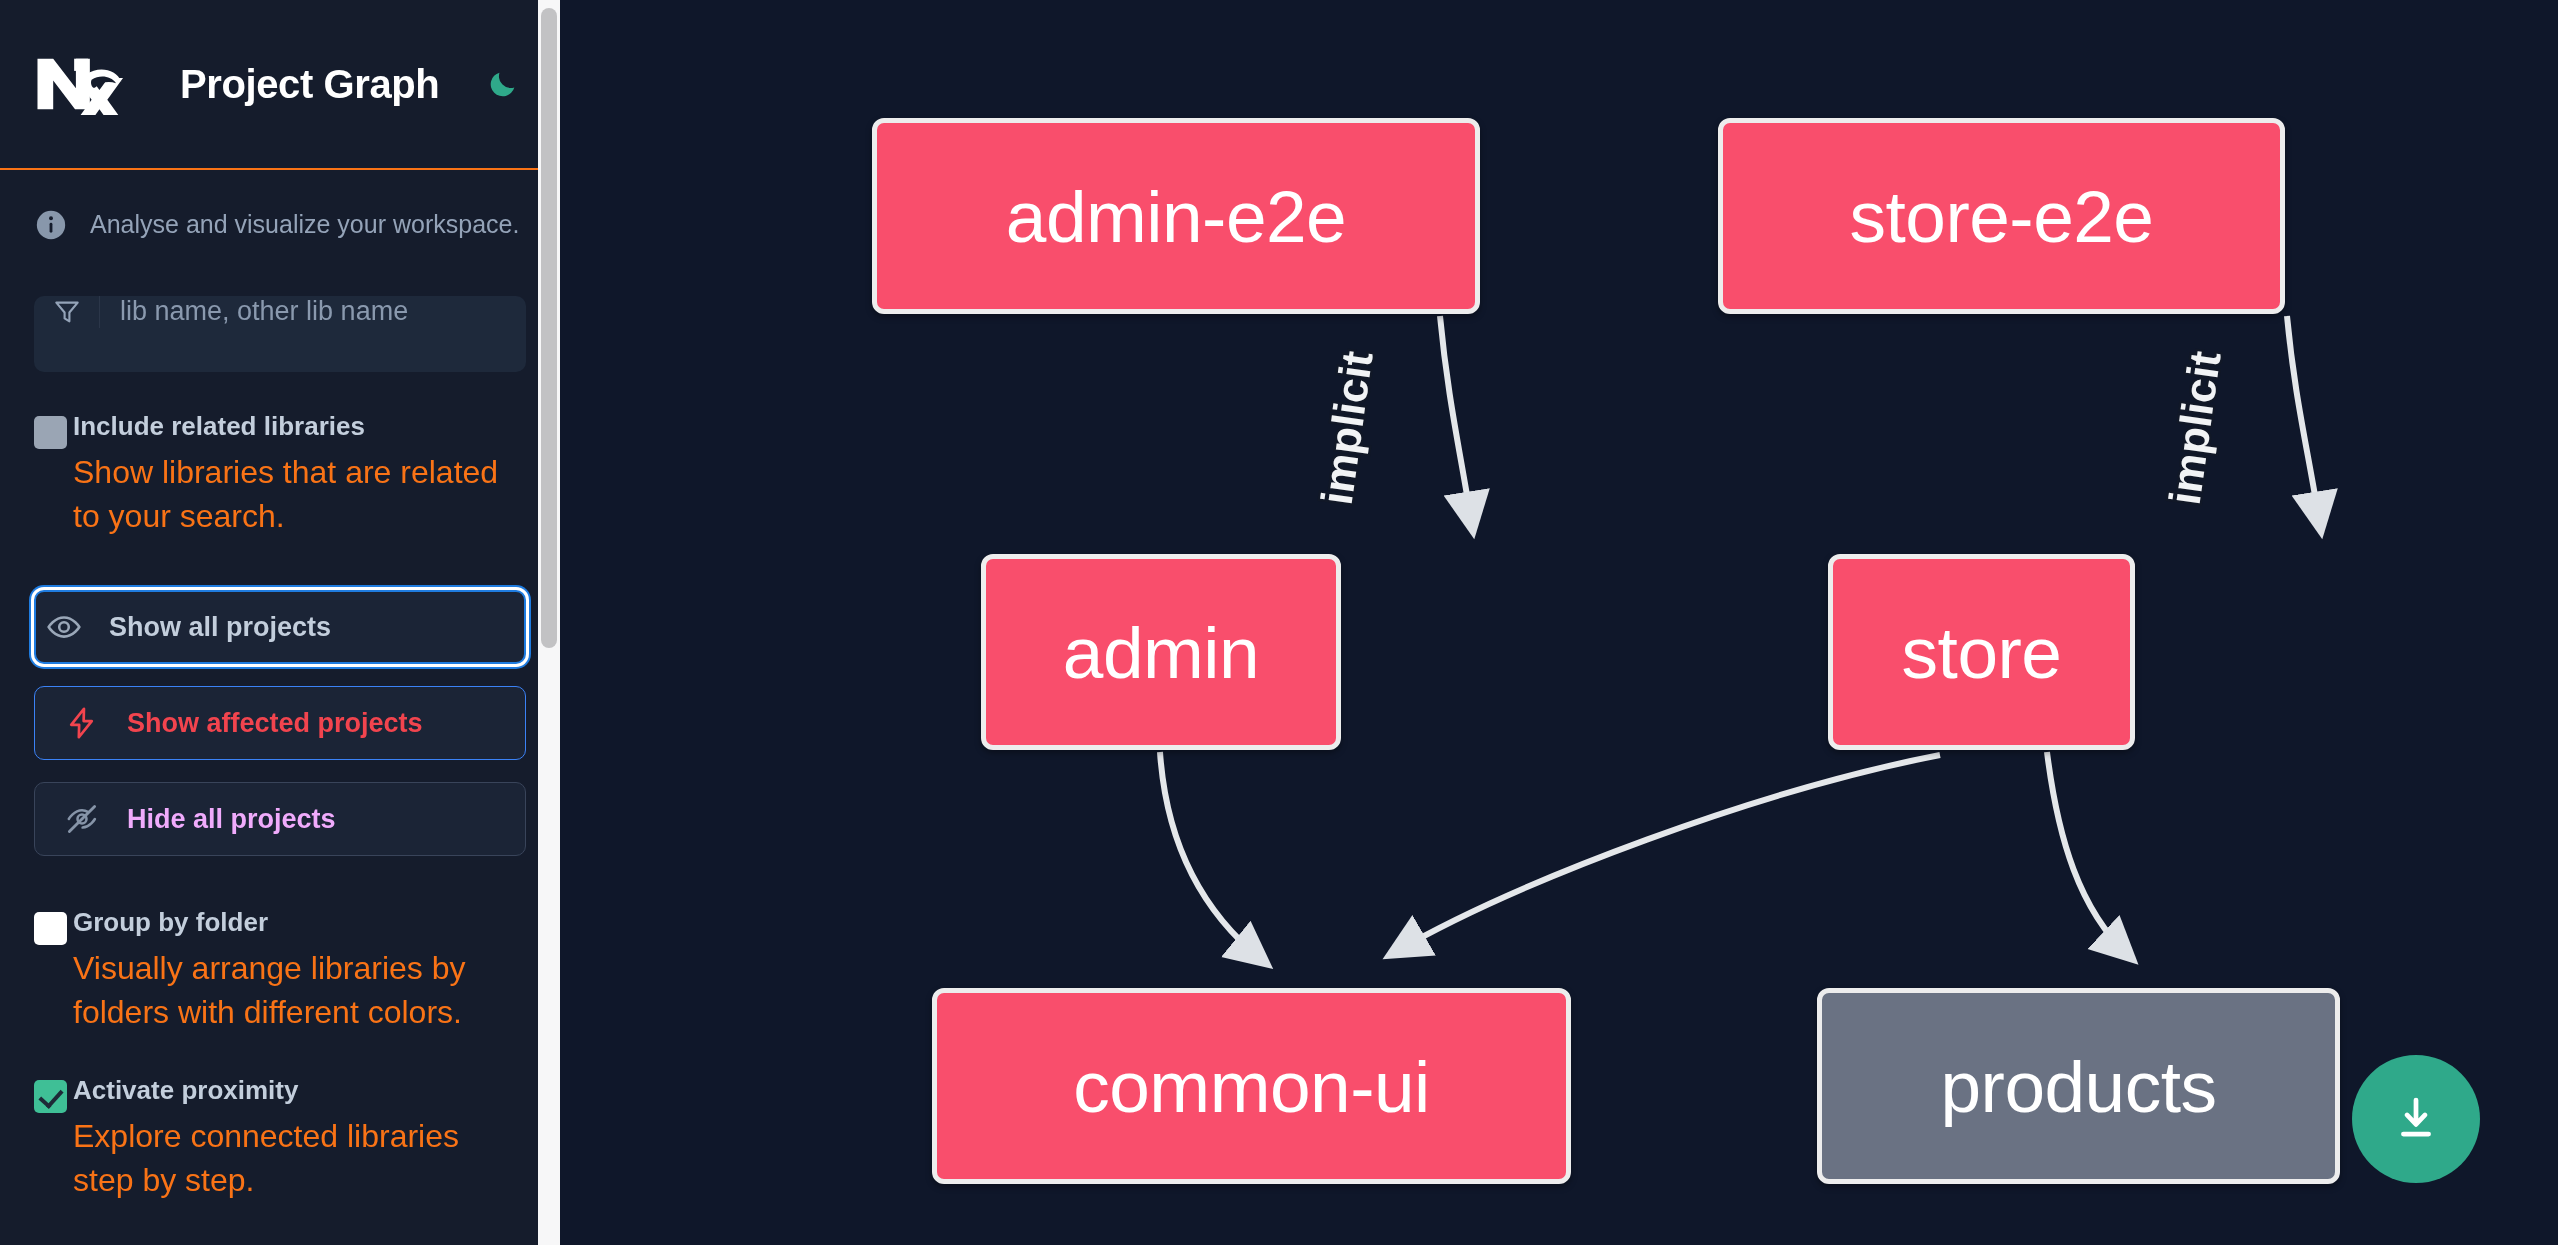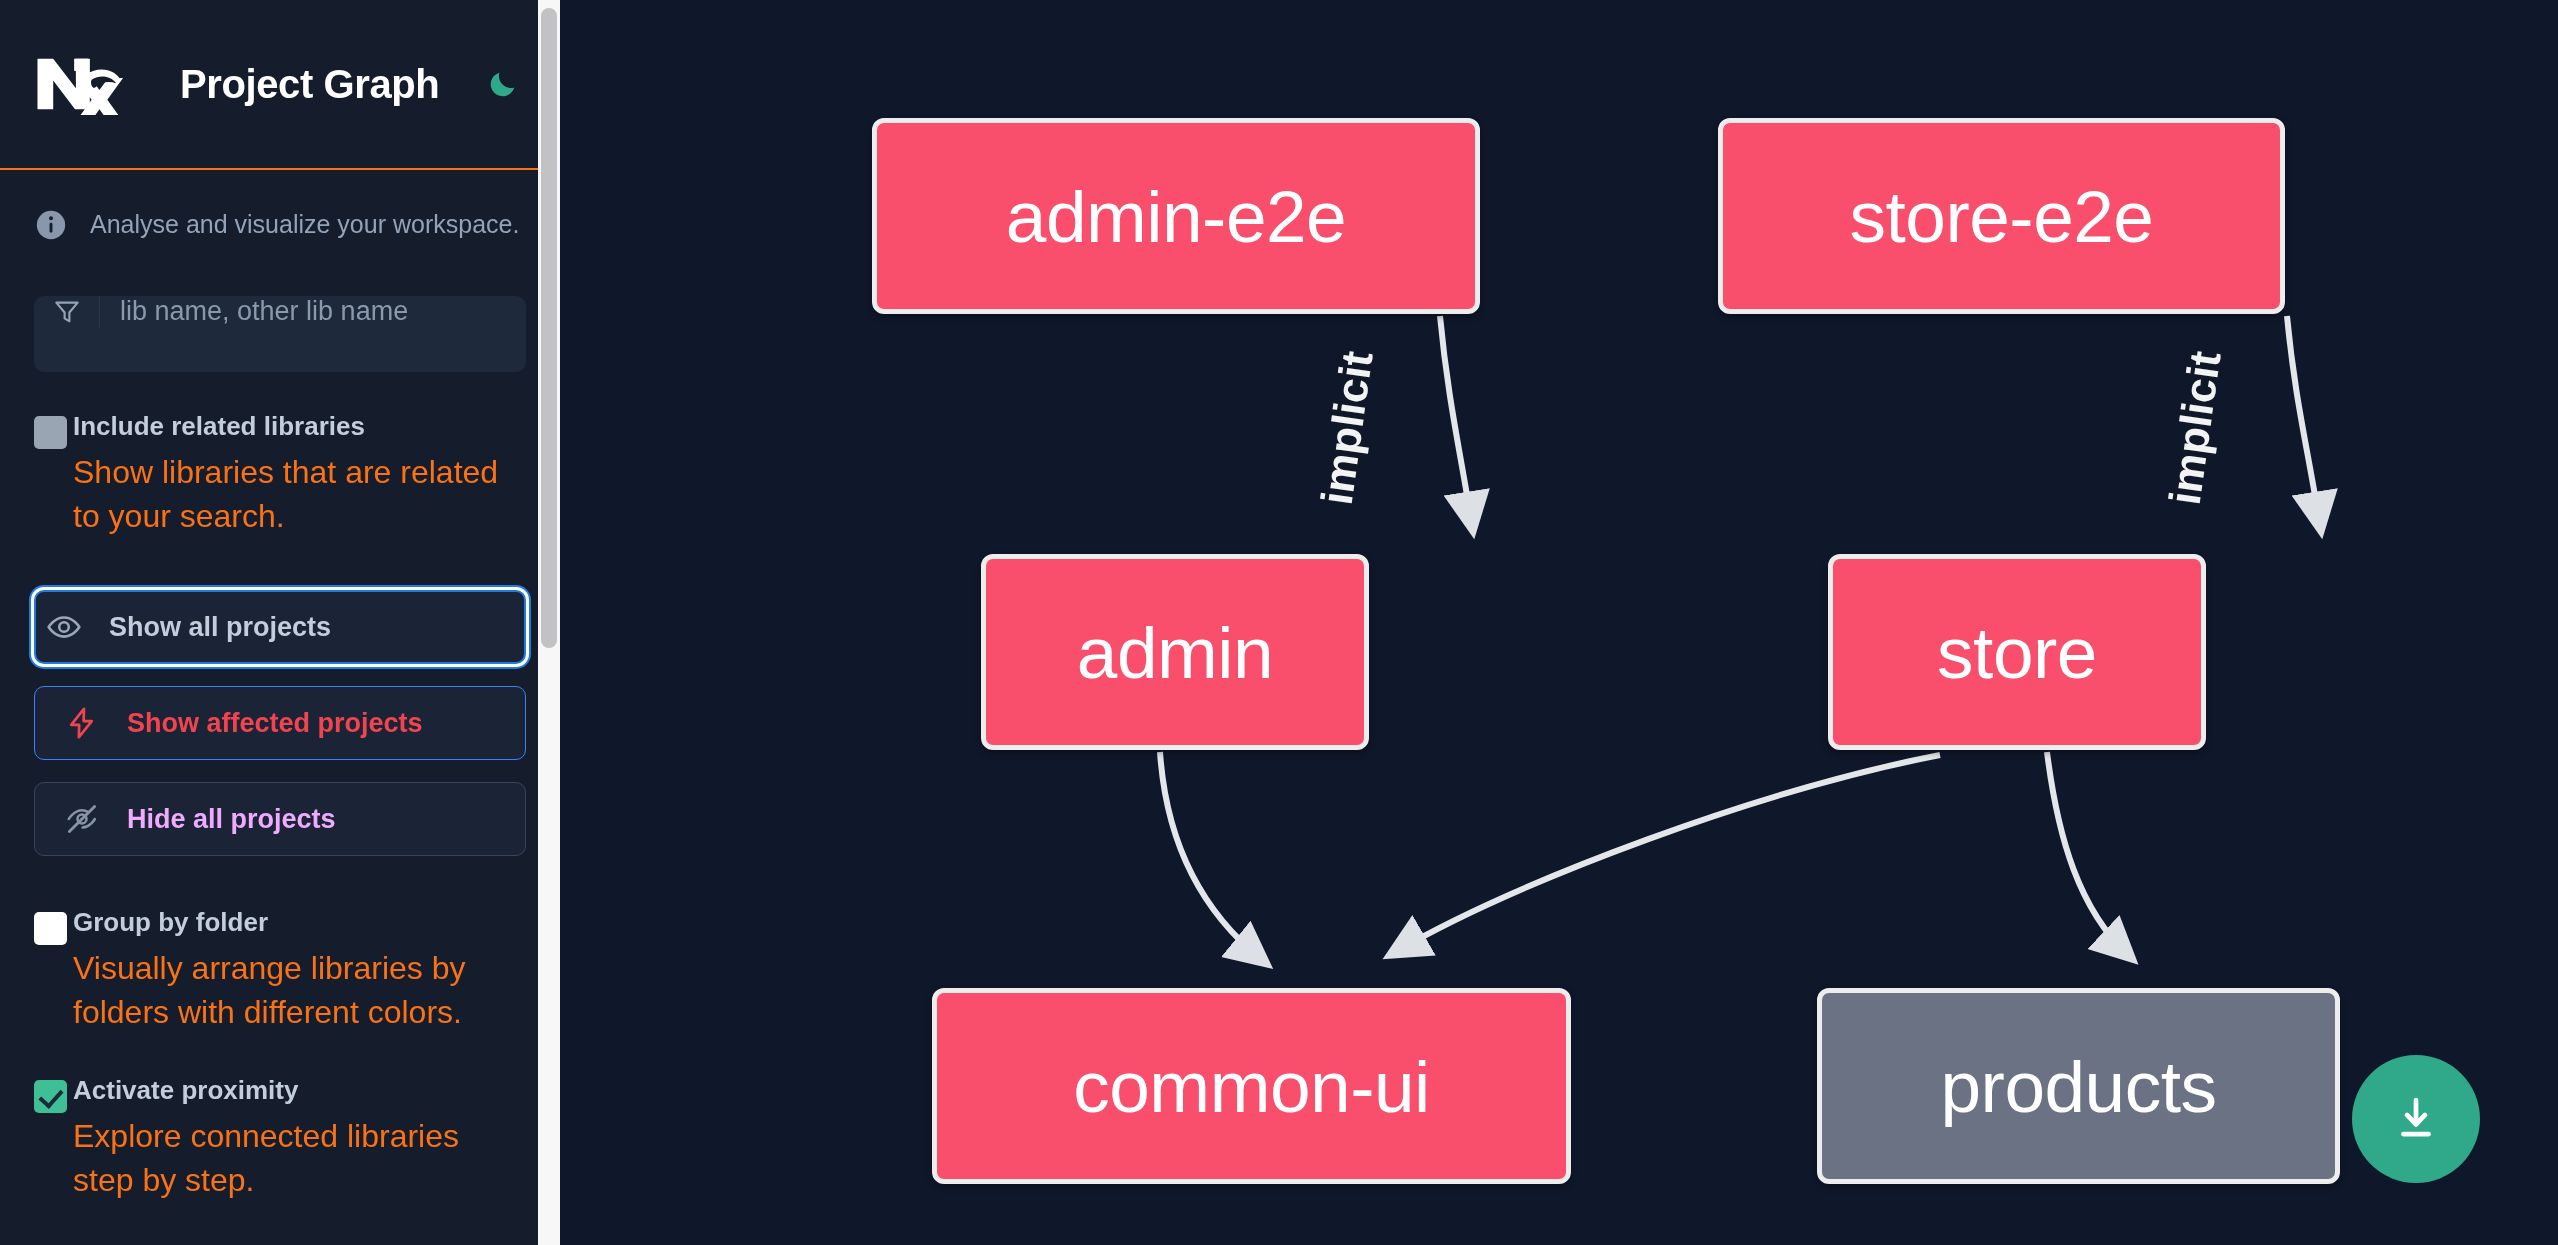--- a/index.html
+++ b/index.html
@@ -399,25 +399,25 @@
     </svg>
 
     <div class="node pink" style="left:312px; top:118px; width:608px; height:196px;">
       <span>admin-e2e</span>
     </div>
 
     <div class="node pink" style="left:1158px; top:118px; width:567px; height:196px;">
       <span>store-e2e</span>
     </div>
 
-    <div class="node pink" style="left:421px; top:554px; width:388px; height:196px;">
+    <div class="node pink" style="left:421px; top:554px; width:360px; height:196px;">
       <span>admin</span>
     </div>
 
-    <div class="node pink" style="left:1268px; top:554px; width:378px; height:196px;">
+    <div class="node pink" style="left:1268px; top:554px; width:307px; height:196px;">
       <span>store</span>
     </div>
 
     <div class="node pink" style="left:372px; top:988px; width:639px; height:196px;">
       <span>common-ui</span>
     </div>
 
     <div class="node grey" style="left:1257px; top:988px; width:523px; height:196px;">
       <span>products</span>
     </div>

